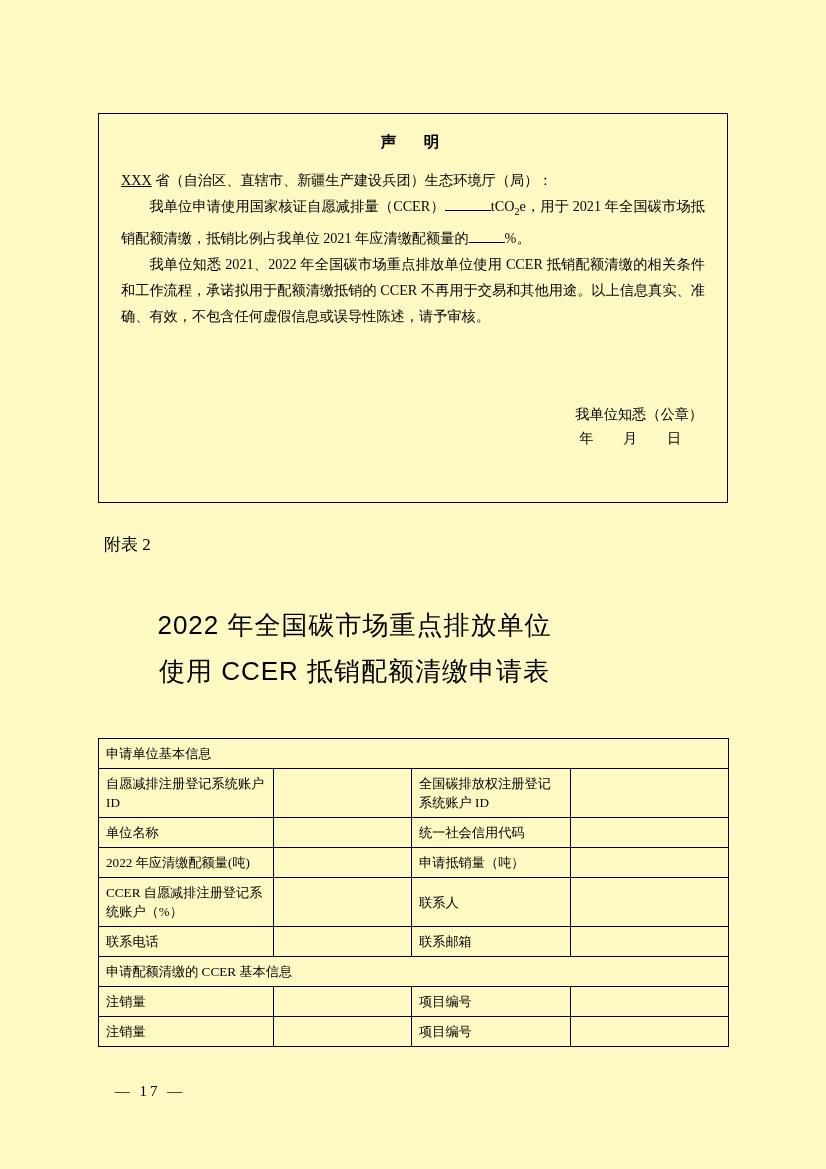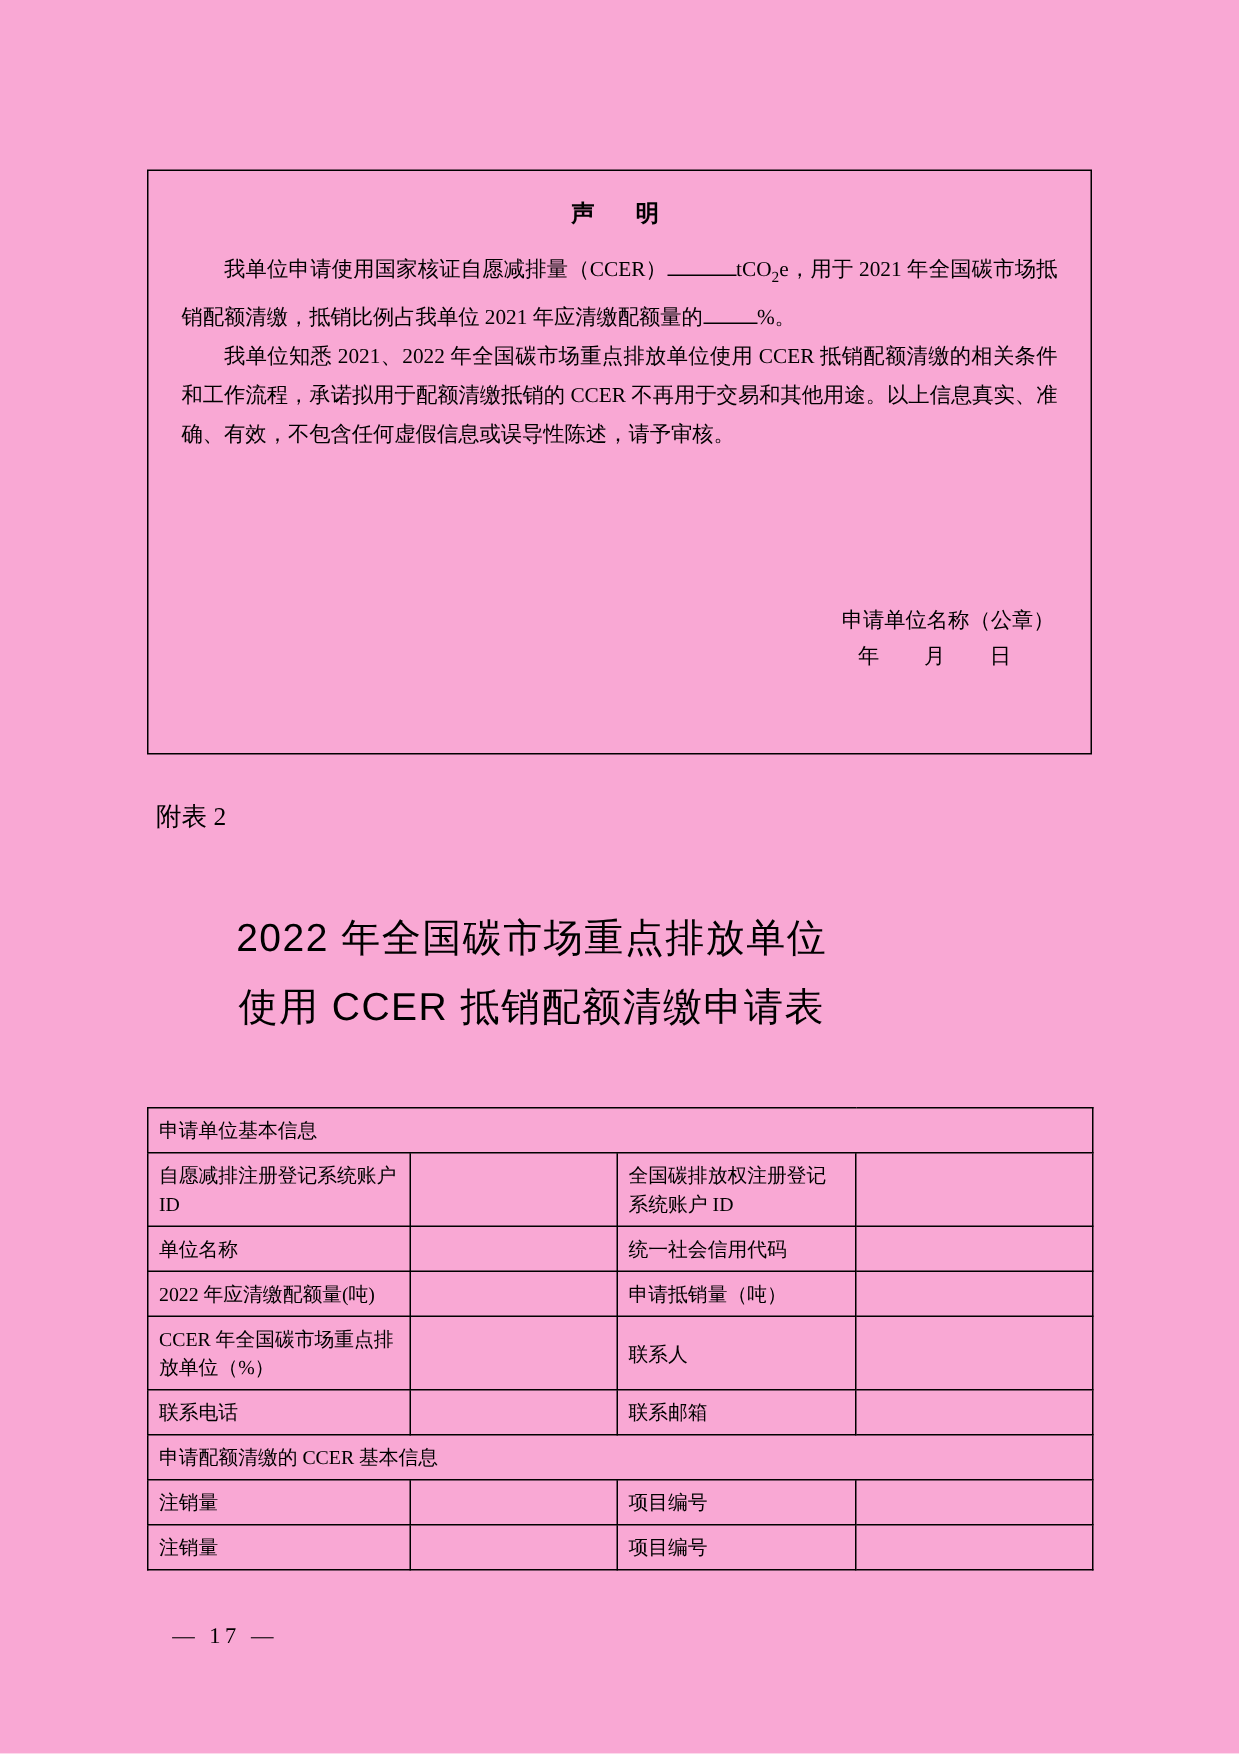--- a/index.html
+++ b/index.html
@@ -8,21 +8,21 @@
     background: #ffffff;
   }
   body {
     font-family: "Liberation Serif", "DejaVu Serif", serif;
     color: #000000;
   }
   #page {
     position: relative;
     width: 826px;
     height: 1169px;
-    background: #f9a8d4;
+    background: #fef9c3;
     overflow: hidden;
   }
 
   
   .decl-box {
     position: absolute;
     left: 98px;
     top: 113px;
     width: 630px;
     height: 390px;
@@ -148,28 +148,29 @@
 </style>
 </head>
 <body>
 
 <div id="page">
 
   <div class="decl-box">
     <div class="decl-inner">
       <div class="decl-title">声　明</div>
 
+      <p class="decl-line"><span class="uline">XXX</span><span> 省（自治区、直辖市、新疆生产建设兵团）生态环境厅（局）：</span></p>
 
       <p class="decl-line indent"><span>我单位申请使用国家核证自愿减排量（CCER）</span><span class="blank-s"></span><span>tCO</span><sub>2</sub><span>e，用于 2021 年全国碳市场抵销配额清缴，抵销比例占我单位 2021 年应清缴配额量的</span><span class="blank-xs"></span><span>%。</span></p>
 
       <p class="decl-line indent">我单位知悉 2021、2022 年全国碳市场重点排放单位使用 CCER 抵销配额清缴的相关条件和工作流程，承诺拟用于配额清缴抵销的 CCER 不再用于交易和其他用途。以上信息真实、准确、有效，不包含任何虚假信息或误导性陈述，请予审核。</p>
     </div>
 
     <div class="sig-block">
-      <div>申请单位名称（公章）</div>
+      <div>我单位知悉（公章）</div>
       <div class="sig-date">年　 月　 日</div>
     </div>
   </div>
 
   <div class="attach-label">附表 2</div>
 
   <div class="main-title">
     <div>2022 年全国碳市场重点排放单位</div>
     <div>使用 CCER 抵销配额清缴申请表</div>
   </div>
@@ -201,21 +202,21 @@
       </tr>
 
       <tr>
         <td>2022 年应清缴配额量(吨)</td>
         <td class="value"></td>
         <td>申请抵销量（吨）</td>
         <td class="value"></td>
       </tr>
 
       <tr>
-        <td class="two-line">CCER 年全国碳市场重点排放单位（%）</td>
+        <td class="two-line">CCER 自愿减排注册登记系统账户（%）</td>
         <td class="value"></td>
         <td>联系人</td>
         <td class="value"></td>
       </tr>
 
       <tr>
         <td>联系电话</td>
         <td class="value"></td>
         <td>联系邮箱</td>
         <td class="value"></td>

